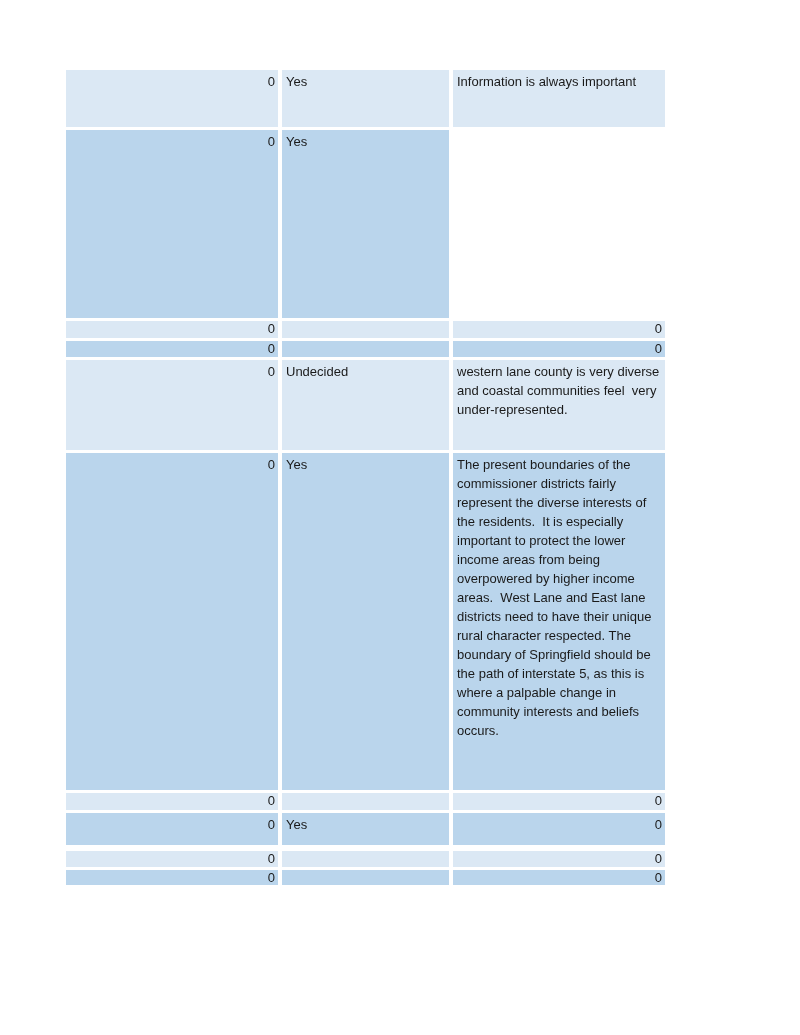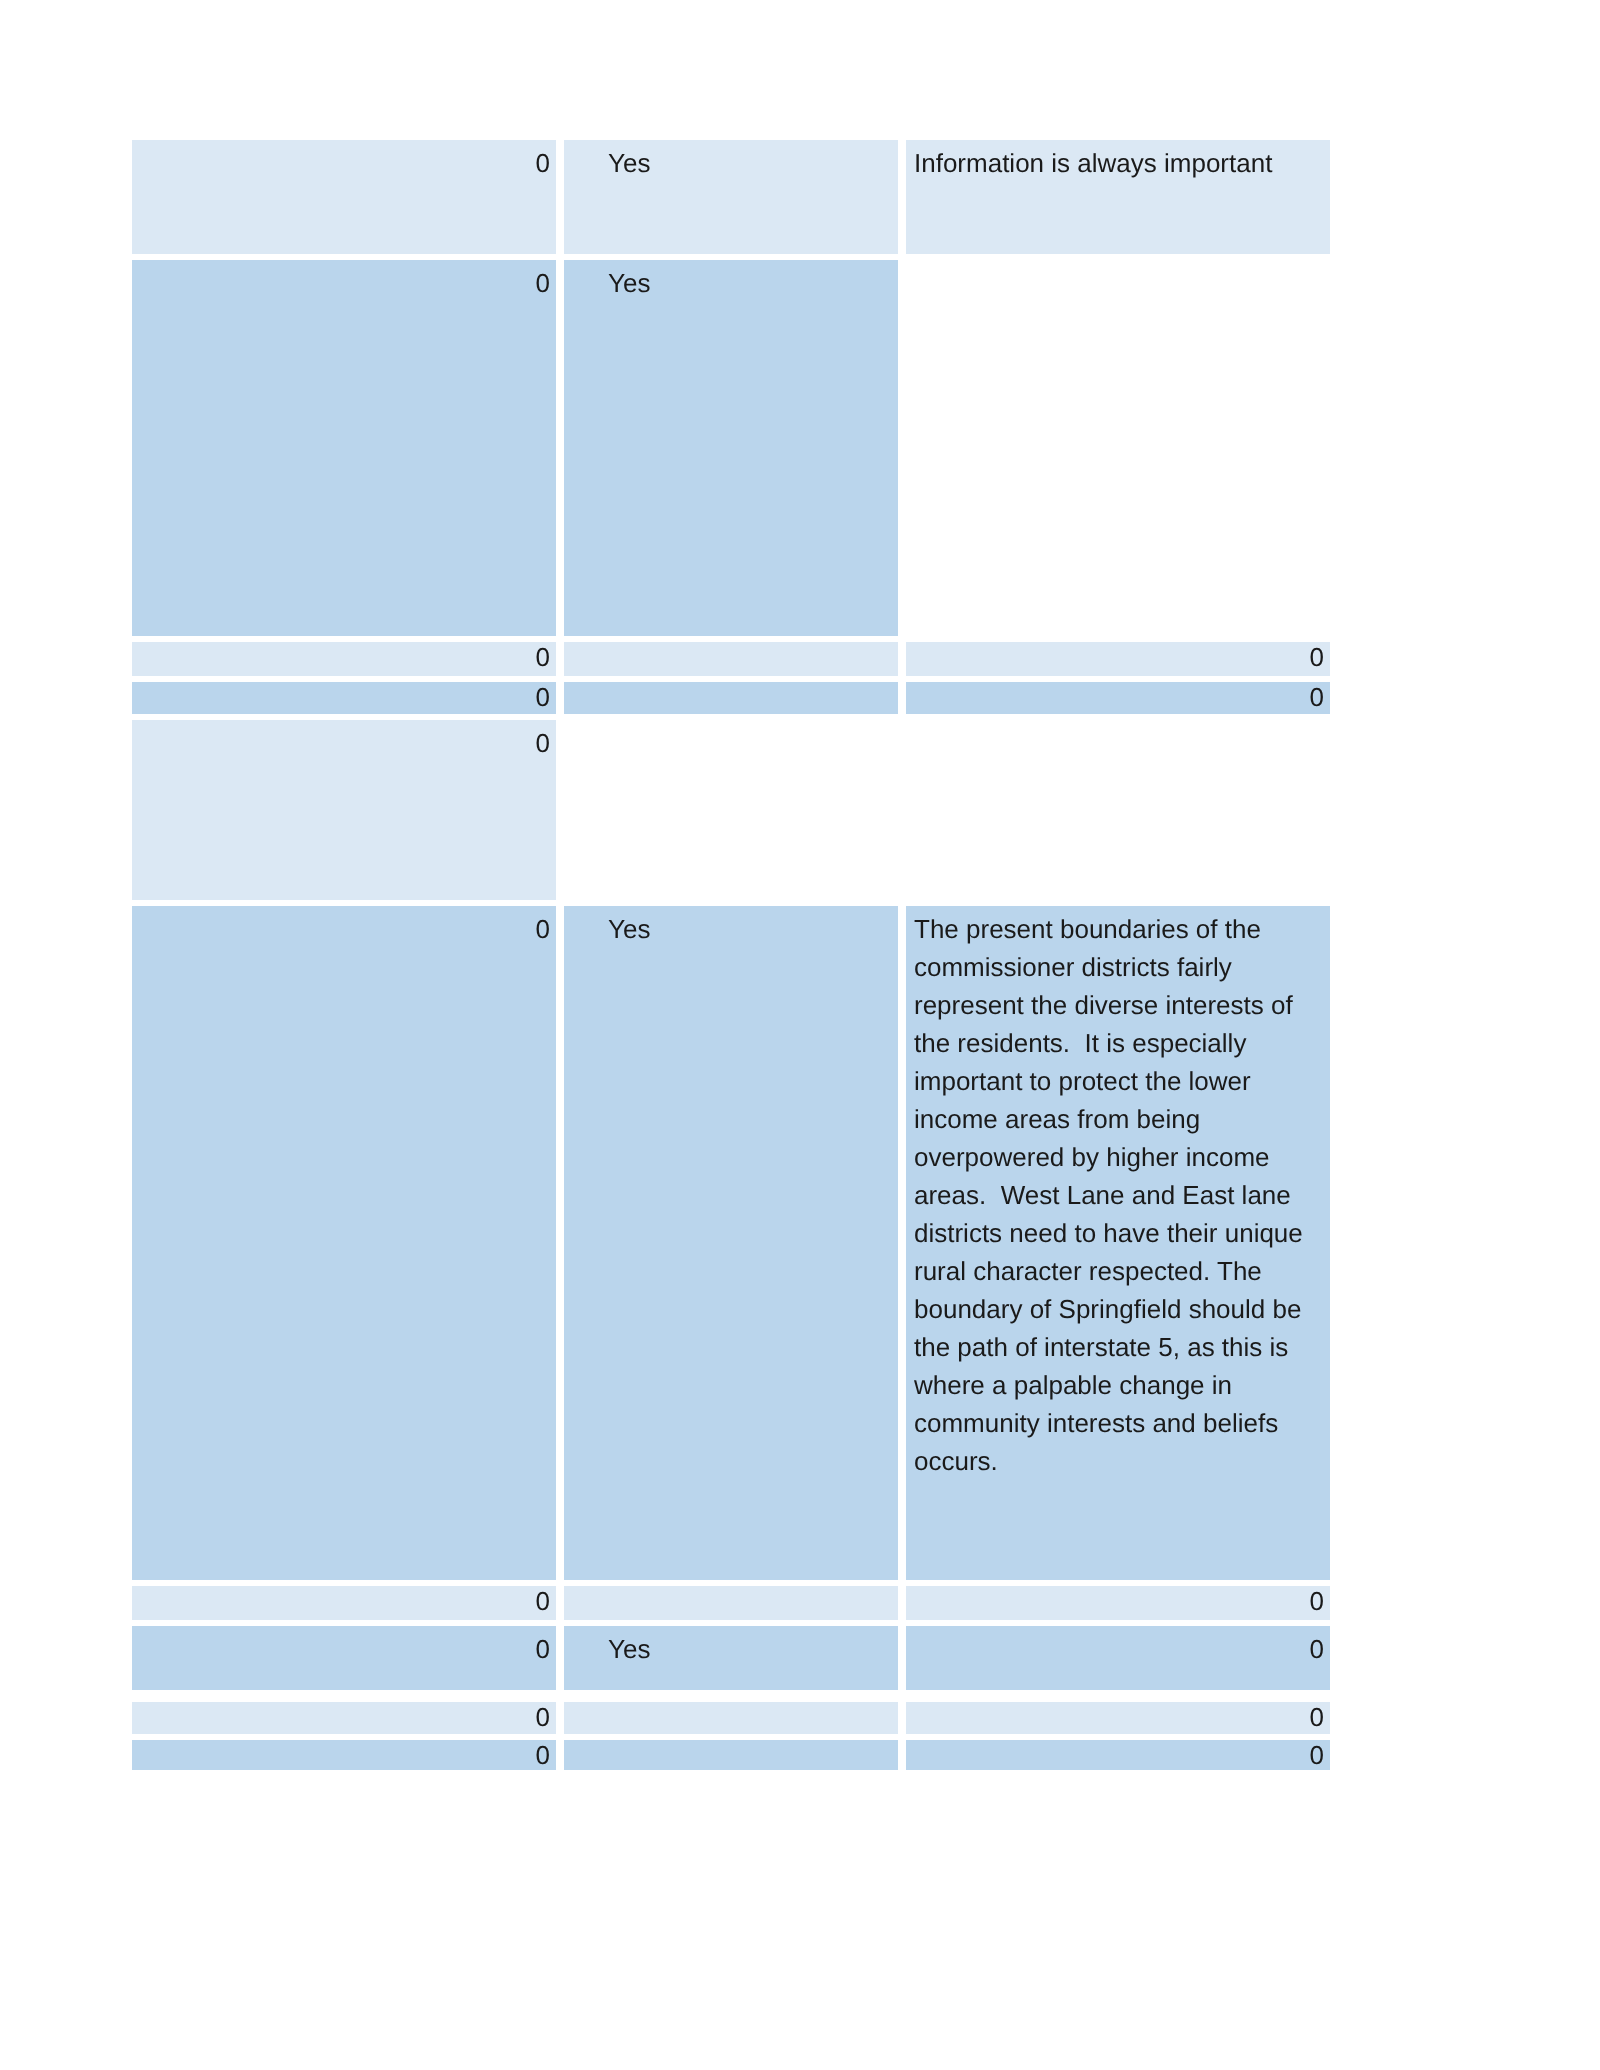--- a/index.html
+++ b/index.html
@@ -38,21 +38,21 @@
   .c-count {
     width: 212px;
     flex: 0 0 212px;
     text-align: right;
     padding: 2px 3px 0 4px;
   }
   .c-response {
     width: 167px;
     flex: 0 0 167px;
     text-align: left;
-    padding: 2px 3px 0 22px;
+    padding: 2px 3px 0 4px;
   }
   .c-comment {
     width: 212px;
     flex: 0 0 212px;
     text-align: left;
     padding: 2px 3px 0 4px;
     white-space: pre-wrap;
   }
   .c-comment.num { text-align: right; }
 
@@ -96,20 +96,22 @@
   </div>
 
   <div class="row dark small r4">
     <div class="cell c-count">0</div>
     <div class="cell c-response"></div>
     <div class="cell c-comment num">0</div>
   </div>
 
   <div class="row light r5">
     <div class="cell c-count">0</div>
+    <div class="cell c-response">Undecided</div>
+    <div class="cell c-comment">western lane county is very diverse and coastal communities feel  very under-represented.</div>
   </div>
 
   <div class="row dark r6">
     <div class="cell c-count">0</div>
     <div class="cell c-response">Yes</div>
     <div class="cell c-comment">The present boundaries of the commissioner districts fairly represent the diverse interests of the residents.  It is especially important to protect the lower income areas from being overpowered by higher income areas.  West Lane and East lane districts need to have their unique rural character respected. The boundary of Springfield should be the path of interstate 5, as this is where a palpable change in community interests and beliefs occurs.</div>
   </div>
 
   <div class="row light small r7">
     <div class="cell c-count">0</div>

